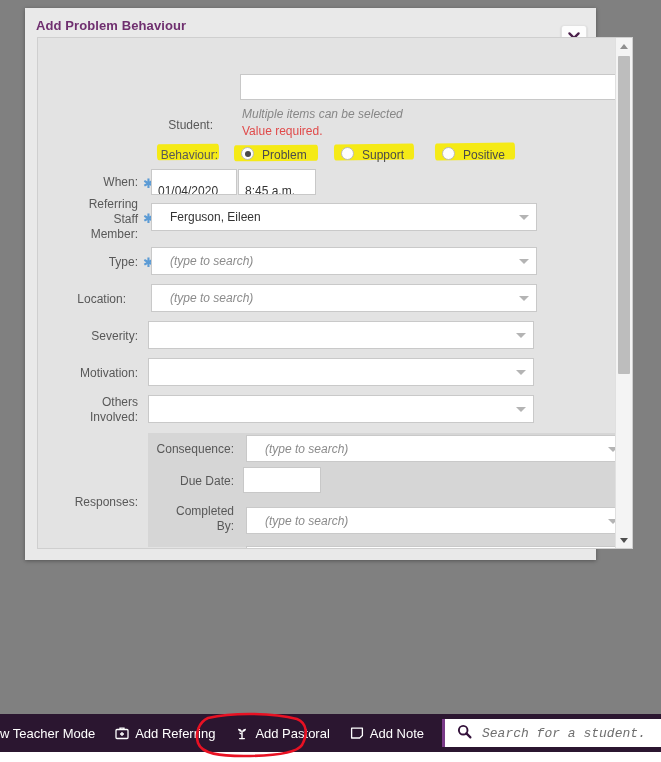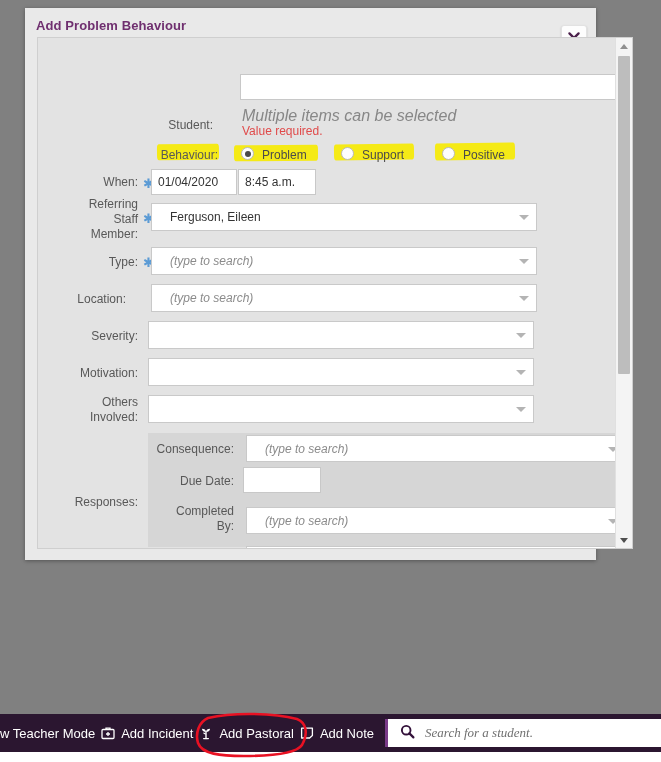--- a/index.html
+++ b/index.html
@@ -127,21 +127,21 @@
     line-height: 13px;
   }
 
   .txtbox {
     position: absolute;
     background: #ffffff;
     border: 1px solid #c8c8c8;
     box-sizing: border-box;
     font-size: 12px;
     color: #333333;
-    padding: 3px 6px;
+    padding: 12px 6px;
     line-height: 18px;
     overflow: hidden;
     white-space: nowrap;
   }
   .combo {
     position: absolute;
     background: #ffffff;
     border: 1px solid #c9c9c9;
     box-sizing: border-box;
     font-size: 12px;
@@ -162,21 +162,21 @@
     border-top: 5px solid #b4b4b4;
   }
   .ph {
     color: #8b8b8b;
     font-style: italic;
   }
   .hint {
     position: absolute;
     color: #878787;
     font-style: italic;
-    font-size: 16px;
+    font-size: 12px;
   }
   .err {
     position: absolute;
     color: #e04a4a;
     font-size: 12px;
   }
 
   
   .radio {
     position: absolute;
@@ -269,42 +269,42 @@
     align-items: center;
   }
   .tb-item {
     display: flex;
     align-items: center;
     gap: 6px;
     color: #ffffff;
     font-size: 13px;
     white-space: nowrap;
     cursor: pointer;
-    padding: 0 3px;
+    padding: 0 10px;
     height: 100%;
   }
   .tb-item .tb-label { line-height: 1; }
   .tb-icon { display: flex; align-items: center; }
   .search-wrap {
     position: relative;
     margin-left: 8px;
     flex: 1;
     height: 28px;
     background: #ffffff;
     display: flex;
     align-items: center;
     gap: 8px;
     padding-left: 12px;
     border-left: 3px solid #7a3a88;
     box-sizing: border-box;
   }
   .search-input {
     border: 0;
     outline: none;
-    font-family: Liberation Serif, serif;
+    font-family: Liberation Mono, monospace;
     font-size: 13px;
     font-style: italic;
     color: #14532d;
     background: transparent;
     width: 100%;
   }
   .search-input::placeholder { color: #6f6f6f; font-style: italic; }
   .bottom-strip {
     position: absolute;
     left: 0; bottom: 0;
@@ -484,21 +484,21 @@
   </div>
 
   <div class="tb-item">
     <span class="tb-icon">
       <svg width="14" height="14" viewBox="0 0 14 14">
         <rect x="1" y="3.5" width="12" height="9" rx="1" fill="none" stroke="#ffffff" stroke-width="1.3"></rect>
         <path d="M5 3.5 V2.2 h4 V3.5" fill="none" stroke="#ffffff" stroke-width="1.3"></path>
         <path d="M7 6 v4 M5 8 h4" stroke="#ffffff" stroke-width="1.3"></path>
       </svg>
     </span>
-    <span class="tb-label">Add Incident</span>
+    <span class="tb-label">Add Referring</span>
   </div>
 
   <div class="tb-item">
     <span class="tb-icon">
       <svg width="14" height="14" viewBox="0 0 14 14">
         <path d="M7 12.5 V6" stroke="#ffffff" stroke-width="1.4" stroke-linecap="round"></path>
         <path d="M7 6 C4.3 6 3 4.6 3 2.8 C5.3 2.8 6.8 3.9 7 6 Z" fill="#ffffff"></path>
         <path d="M7 6 C9.7 6 11 4.6 11 2.8 C8.7 2.8 7.2 3.9 7 6 Z" fill="#ffffff"></path>
         <path d="M7 8.4 C5.1 8.4 4.2 7.6 4.2 6.4 C5.8 6.4 6.9 7.1 7 8.4 Z" fill="#ffffff"></path>
         <path d="M4.6 12.6 h4.8" stroke="#ffffff" stroke-width="1.2" stroke-linecap="round"></path>

